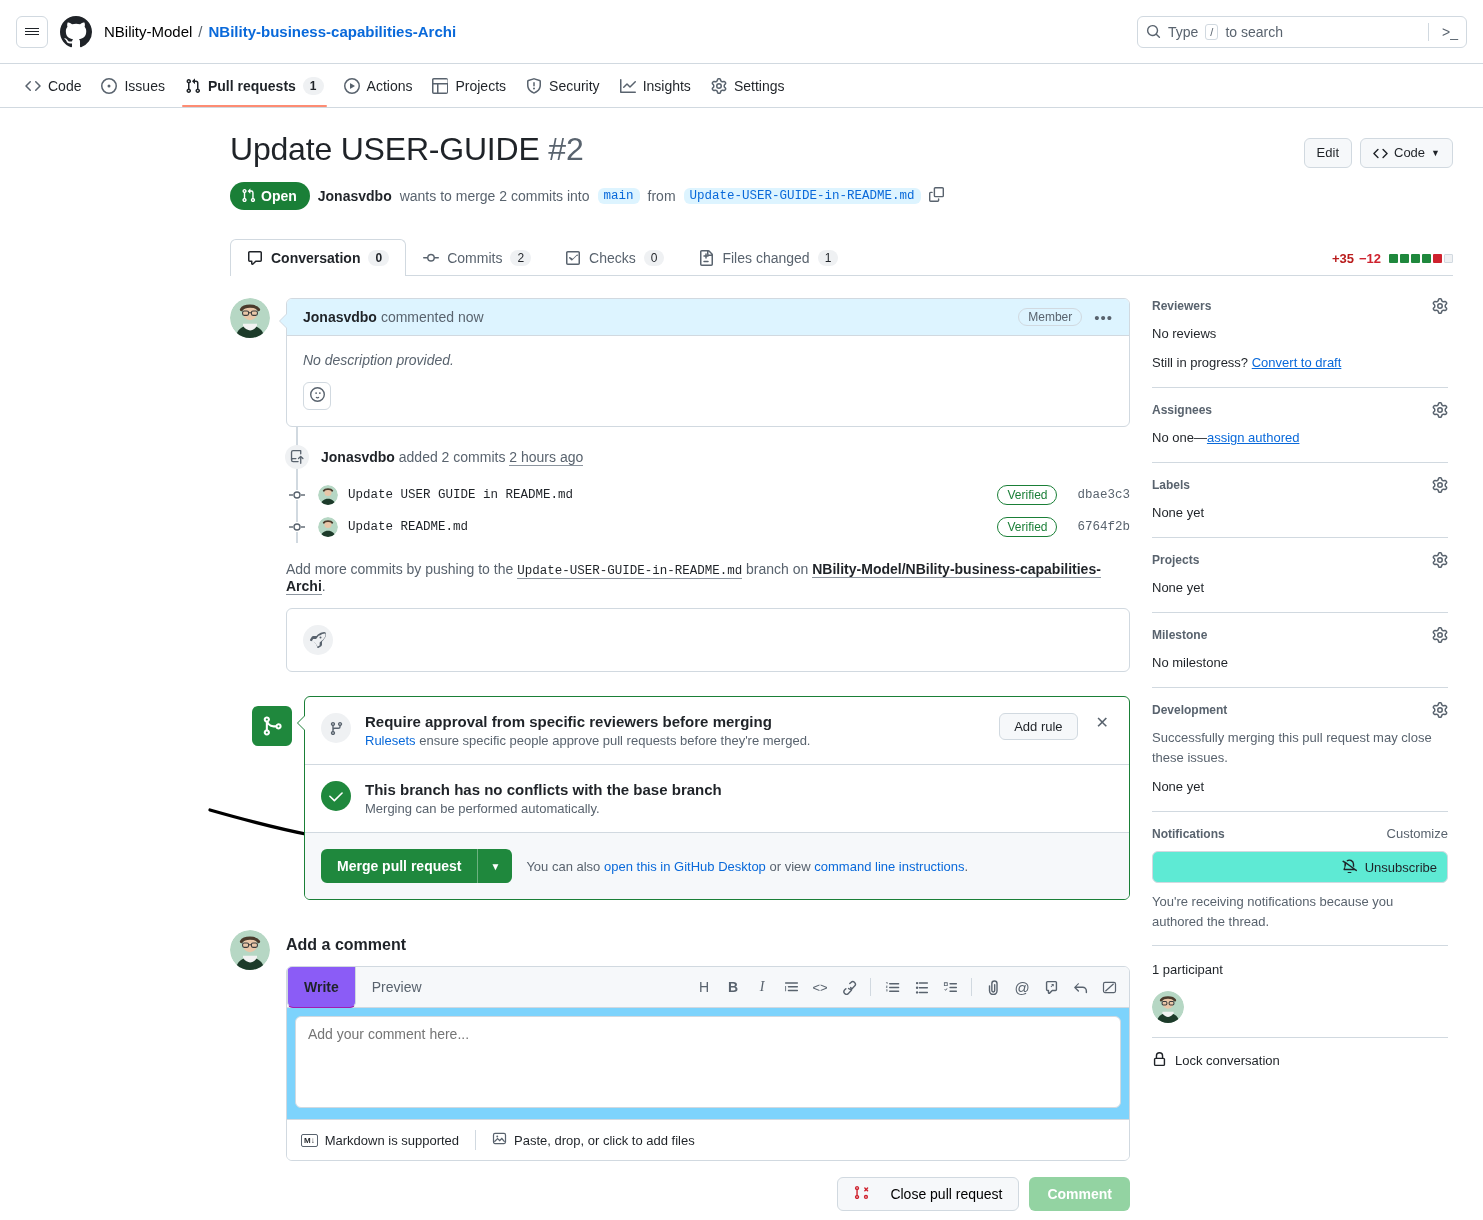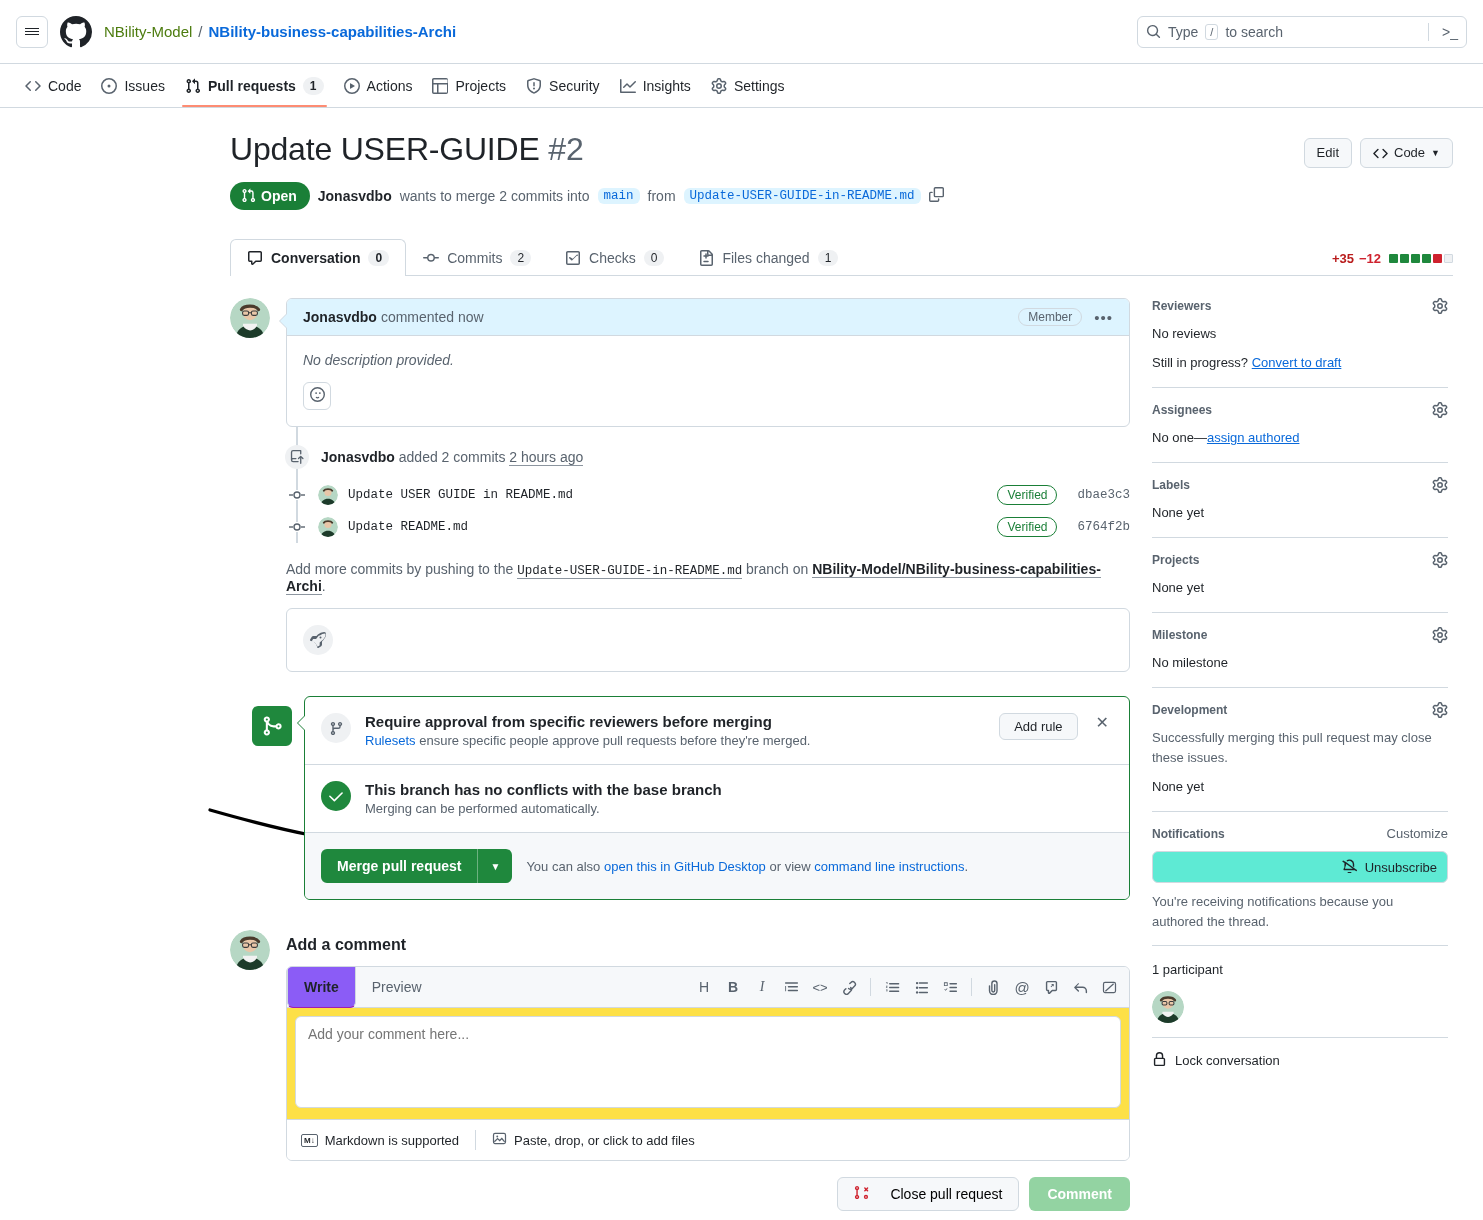--- a/index.html
+++ b/index.html
@@ -19,21 +19,21 @@
     background:#fff;
   }
   .hamburger {
     width:32px; height:32px; border:1px solid #d1d9e0; border-radius:6px;
     display:flex; align-items:center; justify-content:center; background:#fff;
     flex:0 0 auto;
   }
   .hamburger span { display:block; width:14px; height:1.6px; background:#1f2328; margin:1.6px 0; }
   .ghlogo { flex:0 0 auto; display:flex; align-items:center; }
   .breadcrumb { display:flex; align-items:center; gap:6px; font-size:15px; white-space:nowrap; }
-  .breadcrumb .owner { color:#4d7c0f; }
+  .breadcrumb .owner { color:#000000; }
   .breadcrumb .sep { color:#59636e; }
   .breadcrumb .repo { color:#0969da; font-weight:600; }
   .topbar-right { margin-left:auto; display:flex; align-items:center; gap:10px; }
   .searchbox {
     width:330px; height:32px; border:1px solid #d1d9e0; border-radius:6px;
     display:flex; align-items:center; padding:0 8px; gap:7px; background:#fff;
     color:#59636e; font-size:14px;
   }
   .searchbox .kbd {
     border:1px solid #d1d9e0; border-radius:3px; font-size:11px; padding:0 4px;
@@ -244,21 +244,21 @@
     border-right:1px solid transparent;
   }
   .ed-tab.sel {
     background:#8b5cf6; color:#1f2328; font-weight:600;
     border:1px solid #d1d9e0; border-top:none; border-bottom:1px solid #a21caf;
     border-radius:0 0 6px 6px; margin-bottom:-1px;
   }
   .ed-tools { margin-left:auto; display:flex; align-items:center; gap:13px; color:#59636e; }
   .ed-tools .tsep { width:1px; height:18px; background:#d1d9e0; }
   .tool { cursor:pointer; display:flex; align-items:center; justify-content:center; min-width:16px; font-size:14px;}
-  .ed-area { padding:8px; background:#fde047; }
+  .ed-area { padding:8px; background:#7dd3fc; }
   .ta {
     width:100%; height:92px; border:1px solid #d1d9e0; border-radius:6px;
     padding:9px 12px; font-size:14px; color:#59636e; background:#fff;
     font-family:inherit; resize:none; outline:none;
   }
   .ed-foot {
     display:flex; align-items:center; gap:0; padding:10px 14px;
     border-top:1px solid #d1d9e0; font-size:13px; color:#1f2328; background:#fff;
   }
   .ed-foot .item { display:flex; align-items:center; gap:7px; padding-right:16px; }

